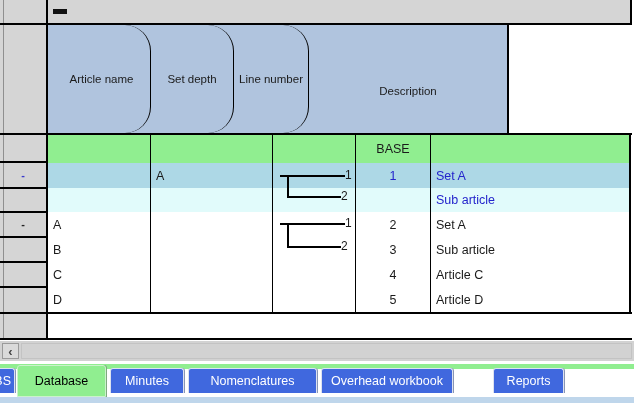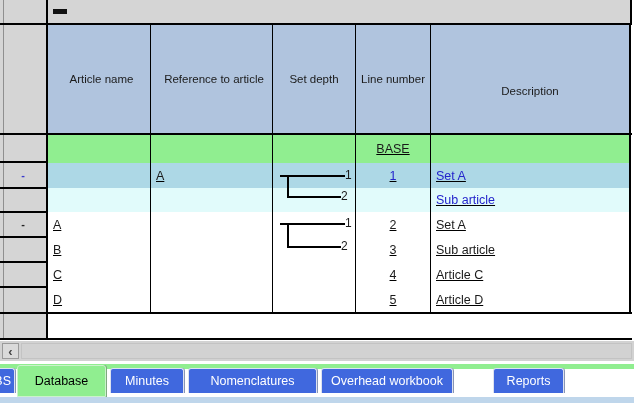--- a/index.html
+++ b/index.html
@@ -21,26 +21,26 @@
 
   
   .corner-top{position:absolute;left:48px;top:0;width:584px;height:23px;background:#D5D5D5;
               border-right:2px solid #000;box-sizing:border-box;}
   .dash{position:absolute;left:5px;top:9px;width:14px;height:5px;background:#111;}
 
   
   .header-row{position:absolute;left:48px;top:25px;height:108px;display:flex;
               background:#B0C4DE;border-right:2px solid #000;}
   .hcell{box-sizing:border-box;border-right:1px solid #000;display:flex;align-items:center;
-         justify-content:center;text-align:center;font-size:11.5px;color:#1b1b1b;line-height:1.3;}
+         justify-content:center;text-align:center;font-size:11.5px;color:#1b1b1b;line-height:1.3;border-radius:26px;}
   .hcell:last-child{border-right:none;margin-top:24px;}
 
   
   .data-rows{position:absolute;left:48px;top:135px;width:581px;border-right:2px solid #000;}
-  .row{display:flex;position:relative;text-decoration:underline;}
+  .row{display:flex;position:relative;}
   .h28{height:28px}.h25{height:25px}.h24{height:24px}
   .cell{box-sizing:border-box;border-right:1px solid #000;display:flex;align-items:center;
         font-size:12.5px;color:#1a1a1a;overflow:hidden;white-space:nowrap;}
   .c1{width:103px;padding-left:5px;}
   .c2{width:122px;padding-left:5px;}
   .c3{width:83px;}
   .c4{width:75px;justify-content:center;padding:0;}
   .c5{width:198px;border-right:none;padding-left:5px;}
   .bg-green{background:#90EE90}
   .bg-blue{background:#ADD8E6}
@@ -97,21 +97,20 @@
     <div class="dash"></div>
   </div>
 
   <div class="hline" style="top:23px"></div>
   <div class="hline" style="top:133px"></div>
   <div class="hline" style="top:312px"></div>
   <div class="hline" style="top:338px"></div>
 
   <div class="header-row">
     <div class="hcell c1">Article name</div>
-    <div class="hcell c2">Reference to article</div>
     <div class="hcell c3">Set depth</div>
     <div class="hcell c4">Line number</div>
     <div class="hcell c5" style="justify-content:center;padding-left:0">Description</div>
   </div>
 
   <div class="data-rows">
 
     <div class="row h28">
       <div class="cell c1 bg-green"></div>
       <div class="cell c2 bg-green"></div>

